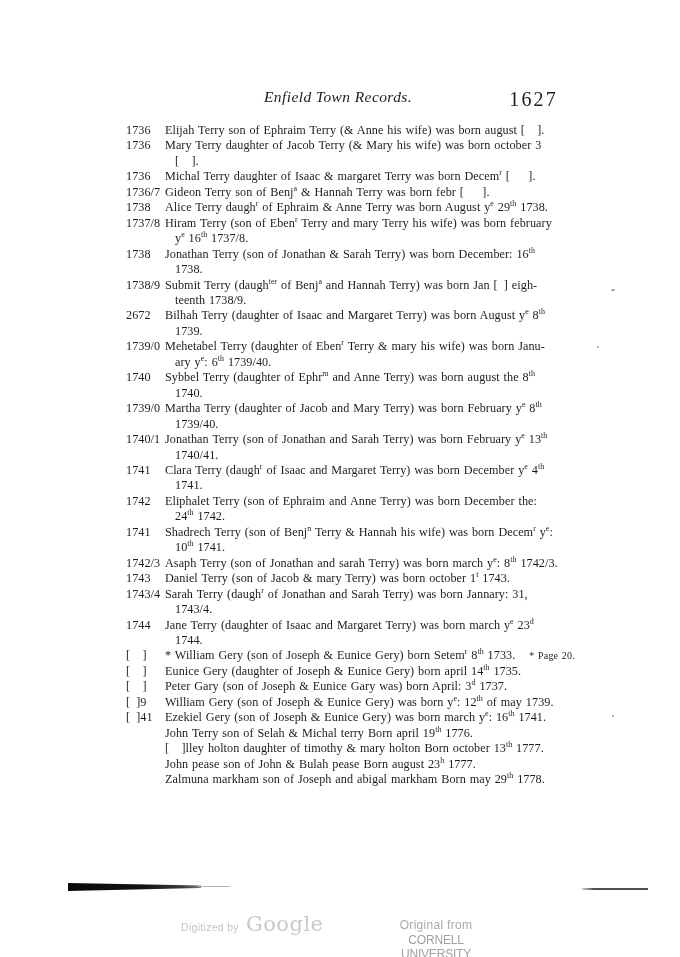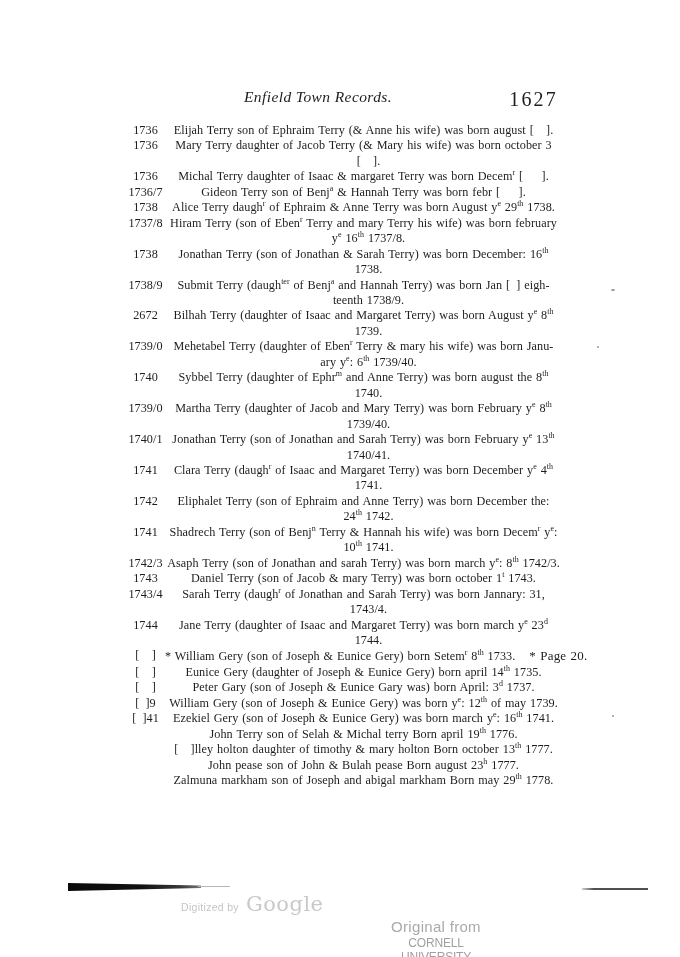--- a/index.html
+++ b/index.html
@@ -6,36 +6,36 @@
   .page {
     position:relative; width:680px; height:957px;
     background:#ffffff; overflow:hidden;
     font-family:"Liberation Serif","DejaVu Serif",serif;
     color:#1d1d1d;
   }
   .content { position:absolute; top:88px; left:126px; width:436px; }
 
   .header { position:relative; height:20px; margin-bottom:15px; }
   .title {
-    position:absolute; left:192px; transform:translateX(-50%);
+    position:absolute; left:212px; transform:translateX(-50%);
     font-style:italic; font-size:15.5px; letter-spacing:0.4px; white-space:nowrap;
   }
   .pagenum {
     position:absolute; right:4px; top:0;
     font-size:20px; letter-spacing:2.2px; white-space:nowrap;
   }
 
   .records { font-size:12.2px; line-height:15.45px; word-spacing:0.8px; letter-spacing:0.05px; }
-  .record { display:flex; align-items:flex-start;text-align:center; }
+  .record { display:flex; align-items:flex-start; }
   .year { flex:0 0 39px; white-space:nowrap; }
   .body { flex:1 1 auto; min-width:0;font-family:Liberation Serif, serif; }
   .line { display:block; white-space:nowrap; }
   .line.cont { margin-left:10px; }
   sup { font-size:8px; line-height:0; vertical-align:super; letter-spacing:0; }
-  .note { font-size:13px; margin-left:14px; letter-spacing:0.2px; }
+  .note { font-size:10px; margin-left:14px; letter-spacing:0.2px; }
 
   
   .speck { position:absolute; background:#9a9a9a; border-radius:50%; }
   .wedge {
     position:absolute; left:68px; top:883px; width:133px; height:8px;
     background:linear-gradient(to right,#0a0a0a 0%,#111 55%,#3a3a3a 85%,#777 100%);
     clip-path:polygon(0 0, 100% 32%, 100% 62%, 0 100%);
   }
   .wedge-tail { position:absolute; left:198px; top:886px; width:32px; height:1px; background:#b5b5b5; }
   .scanline {
@@ -45,27 +45,27 @@
 
   
   .digitized {
     position:absolute; left:181px; top:892px;
     display:flex; align-items:baseline;
     font-family:"Liberation Sans","DejaVu Sans",sans-serif;
   }
   .digitized .by { font-size:10.5px; color:#c4c4c4; letter-spacing:0.3px; }
   .digitized .google {
     font-family:"DejaVu Serif","Liberation Serif",serif;
-    font-size:21px; color:#c9c9c9; margin-left:7px; letter-spacing:0.5px;
+    font-size:21px; color:#c9c9c9; margin-left:7px; letter-spacing:0.5px;margin-top:20px;
   }
   .original {
     position:absolute; left:377px; top:918px; width:118px; text-align:center;
     font-family:"Liberation Sans","DejaVu Sans",sans-serif;
   }
-  .original .from { font-size:15px; color:#aaaaaa; letter-spacing:0.3px; }
+  .original .from { font-size:12px; color:#aaaaaa; letter-spacing:0.3px; }
   .original .inst { font-size:12.5px; color:#a0a0a0; letter-spacing:-0.2px; margin-top:1px; transform:scaleX(0.96); transform-origin:center; }
 </style>
 </head>
 <body>
 
 <div class="page">
 
   <div class="content">
     <div class="header">
       <span class="title">Enfield Town Records.</span>

